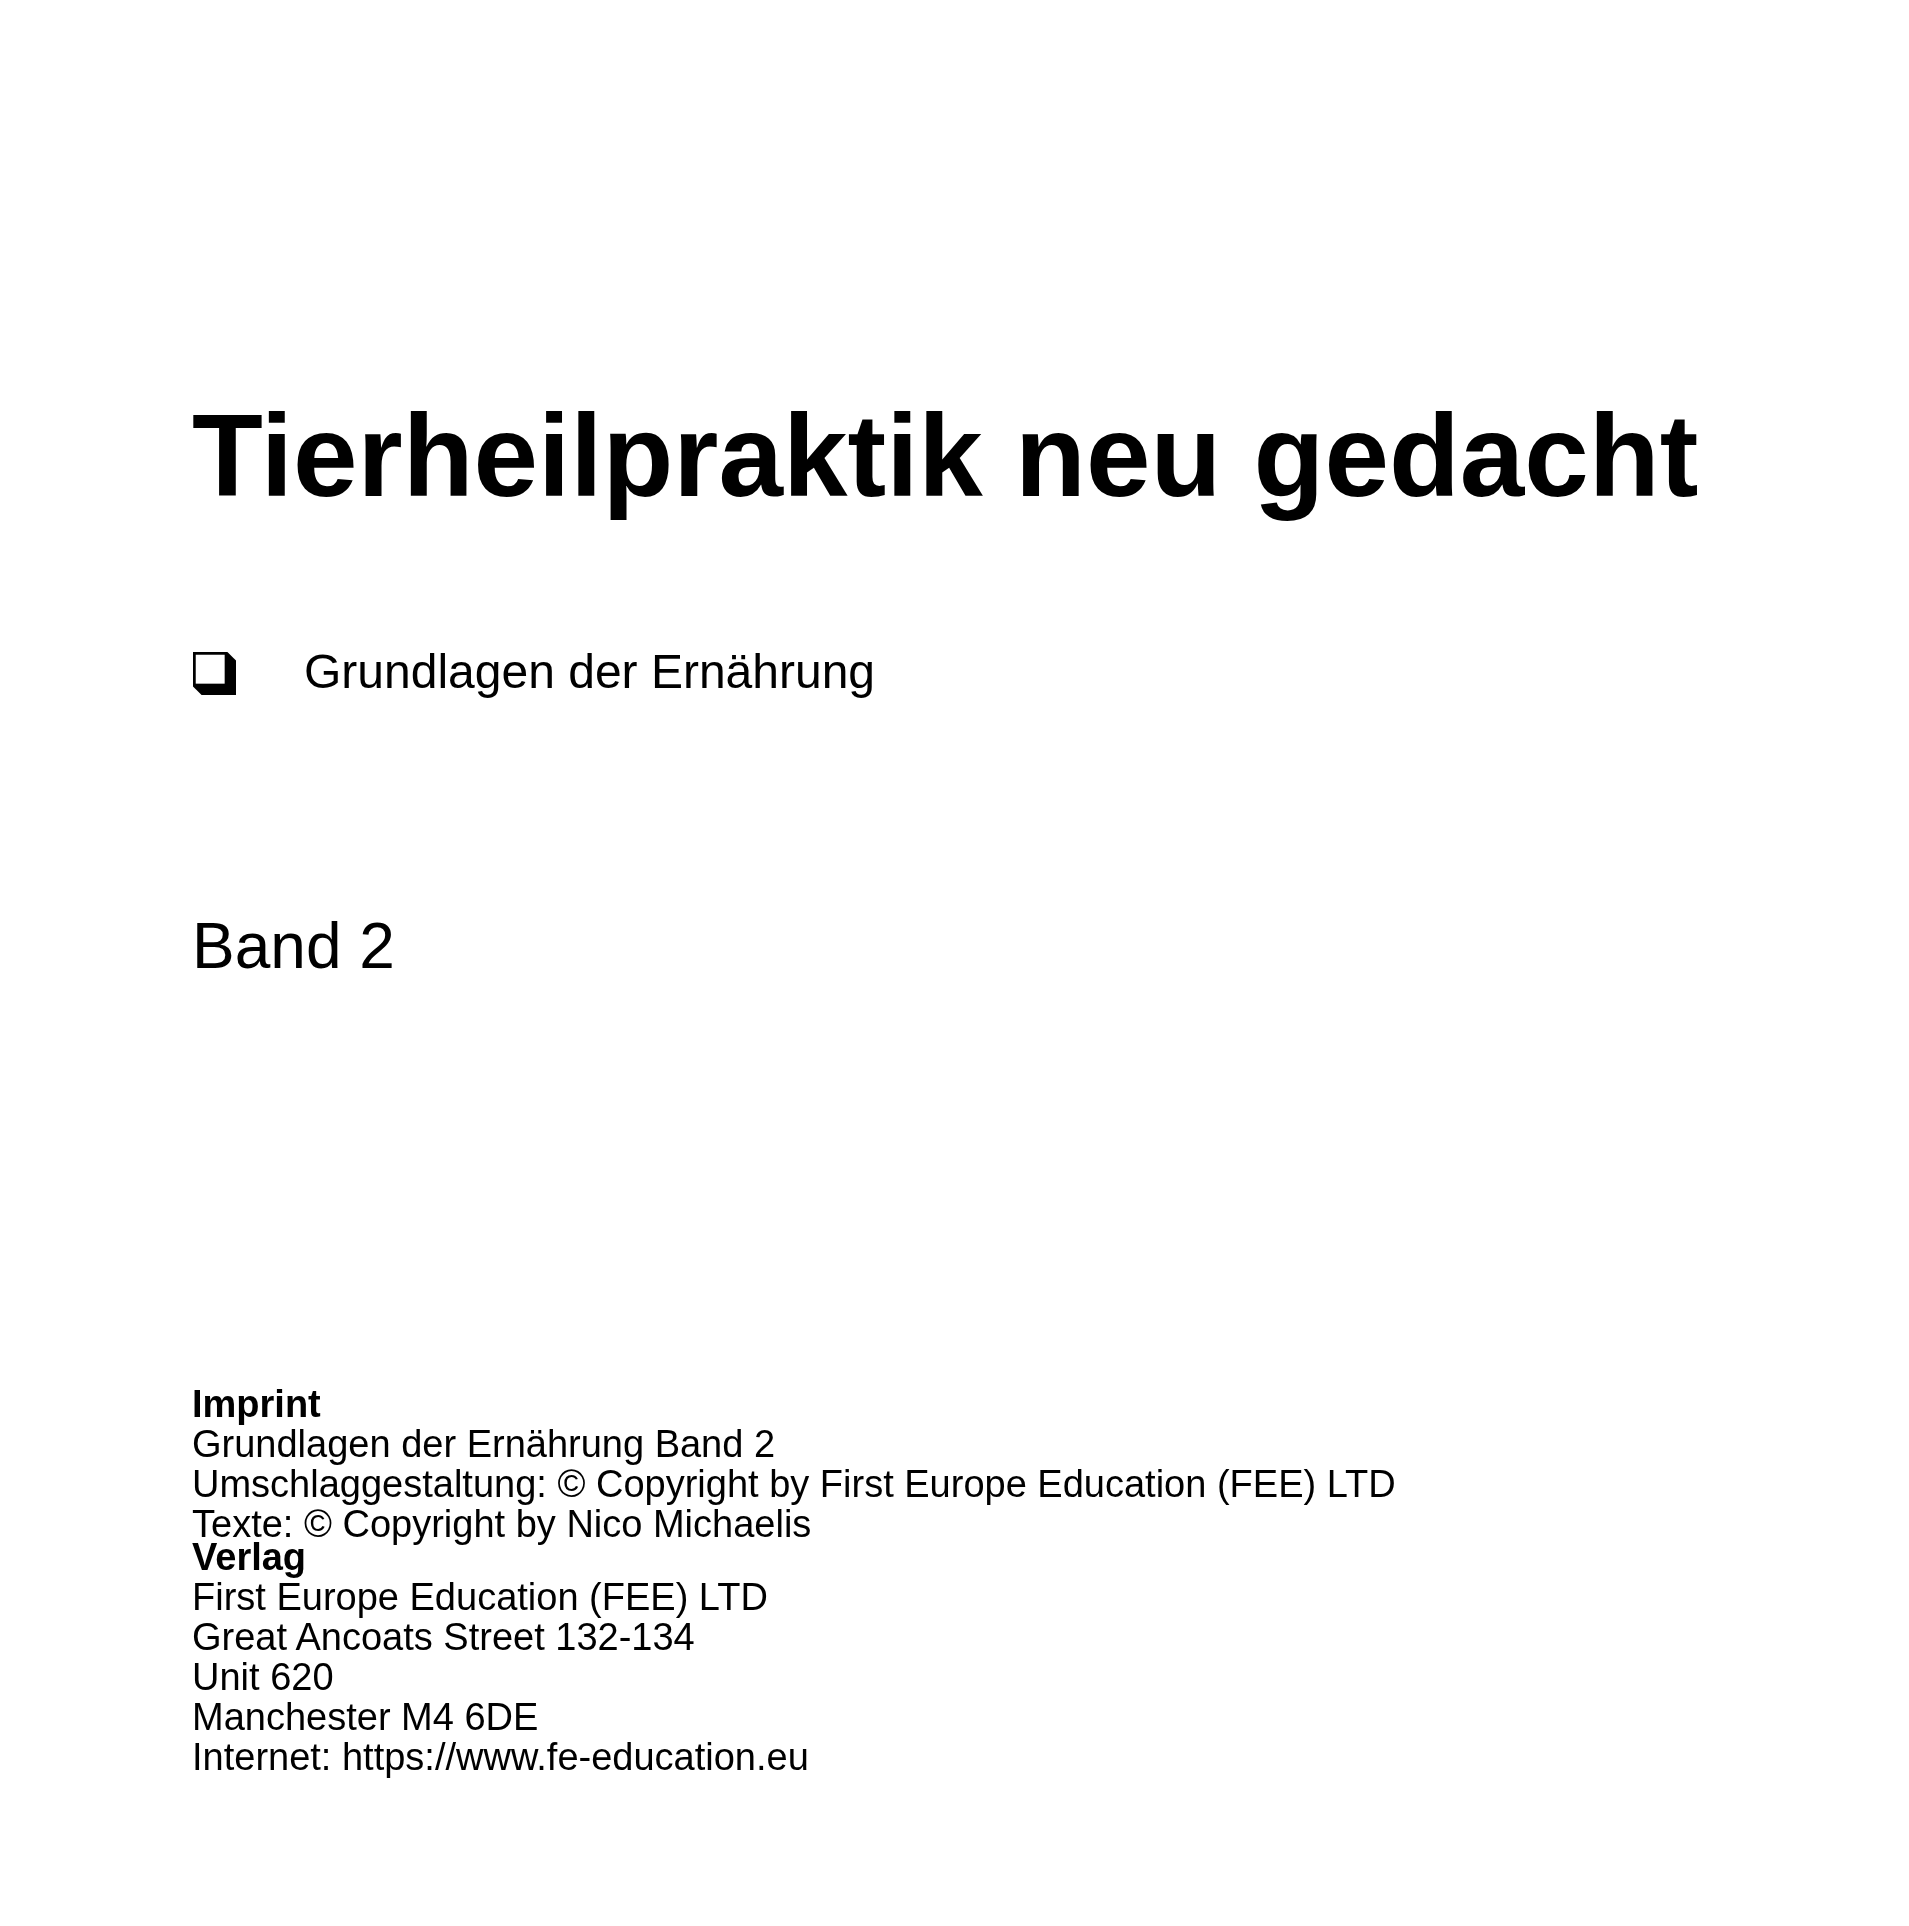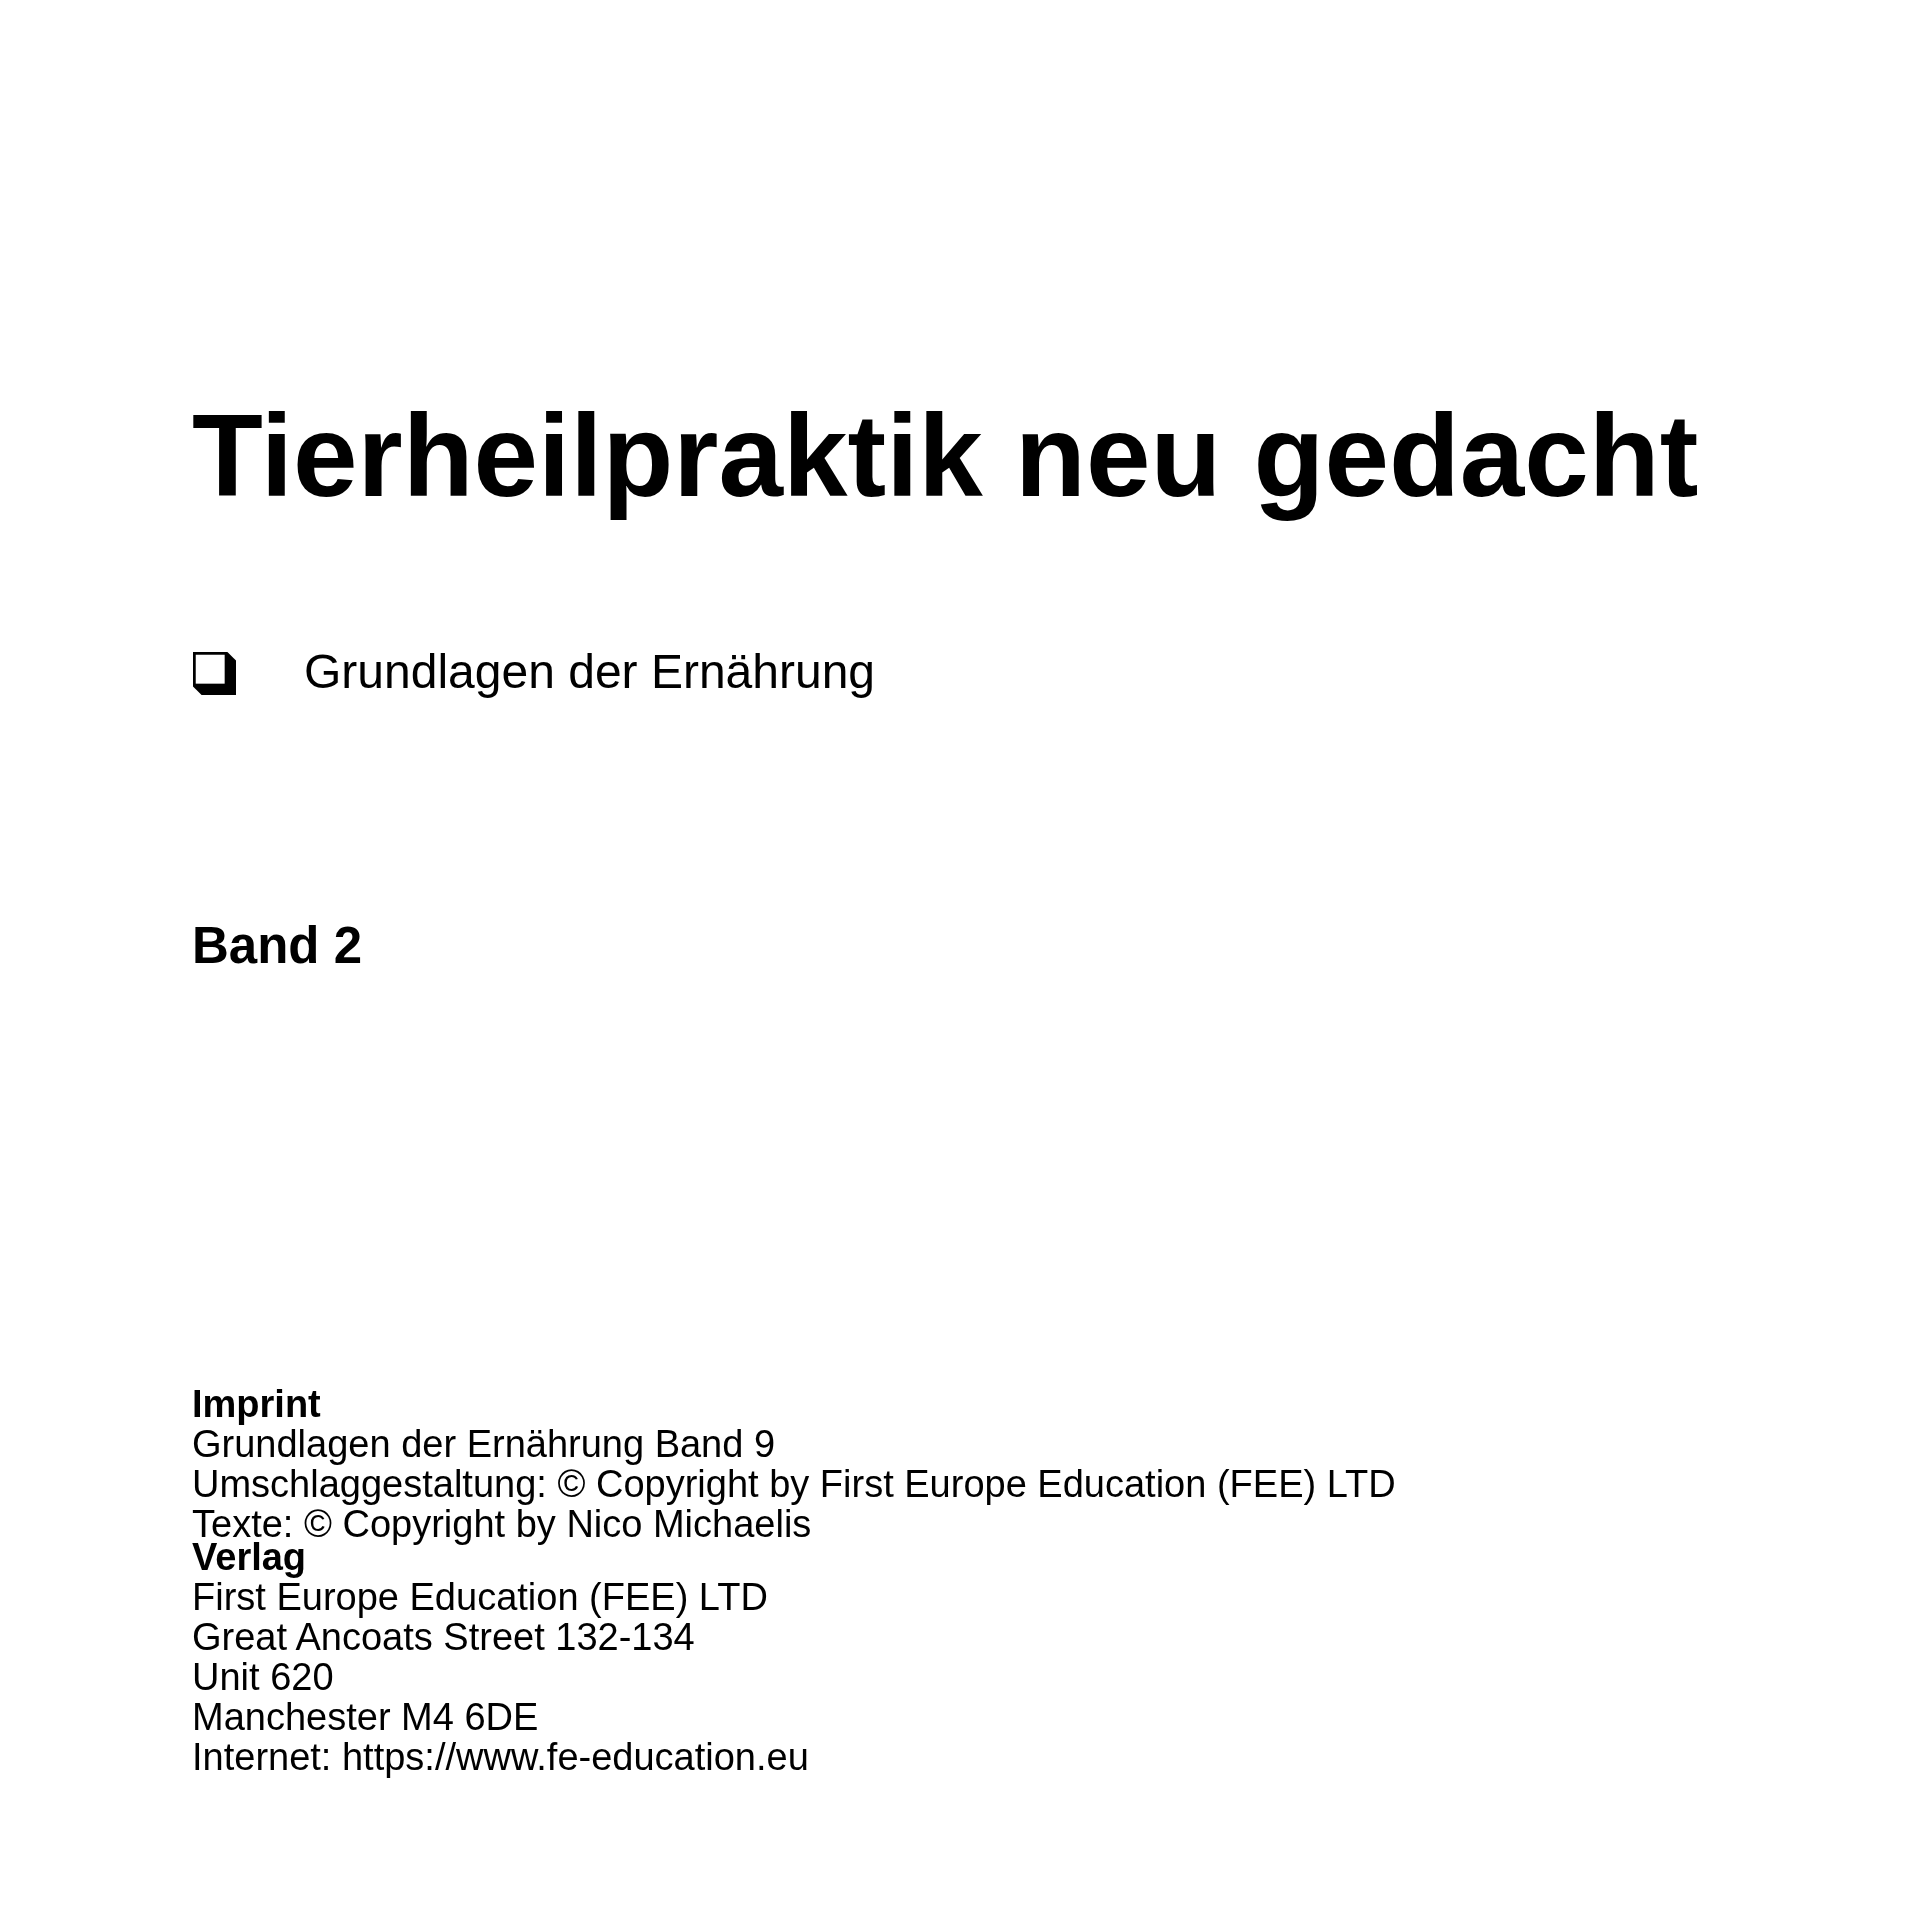--- a/index.html
+++ b/index.html
@@ -36,23 +36,23 @@
     position: absolute;
     left: 304px;
     top: 637px;
     font-size: 48px;
     line-height: 69px;
     white-space: nowrap;
   }
 
   .volume {
     top: 916px;
-    font-size: 51px;
+    font-size: 64px;
     line-height: 60px;
-    font-weight: bold;
+    font-weight: normal;
     white-space: nowrap;
   }
 
   .block {
     position: absolute;
     left: 192px;
     font-size: 38px;
     line-height: 40px;
     white-space: nowrap;
   }
@@ -71,21 +71,21 @@
     <path d="M0 0 H88 L110 22 V110 H22 L0 88 Z" fill="#000000"></path>
     <rect x="7" y="7" width="74" height="74" fill="#ffffff"></rect>
   </svg>
 </span>
 <div class="series-row-text">Grundlagen der Ernährung</div>
 
 <div class="abs volume">Band 2</div>
 
 <div class="block block-imprint">
   <div class="heading">Imprint</div>
-  <div>Grundlagen der Ernährung Band 9</div>
+  <div>Grundlagen der Ernährung Band 2</div>
   <div>Umschlaggestaltung: © Copyright by First Europe Education (FEE) LTD</div>
   <div>Texte: © Copyright by Nico Michaelis</div>
 </div>
 
 <div class="block block-publisher">
   <div class="heading">Verlag</div>
   <div>First Europe Education (FEE) LTD</div>
   <div>Great Ancoats Street 132-134</div>
   <div>Unit 620</div>
   <div>Manchester M4 6DE</div>

